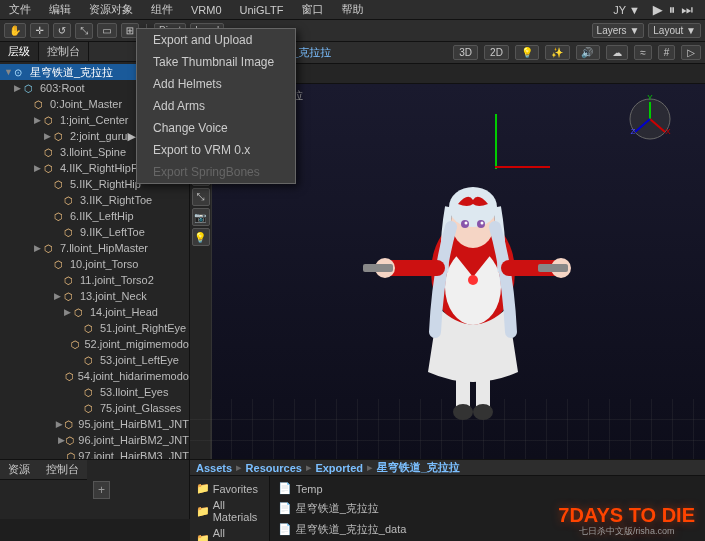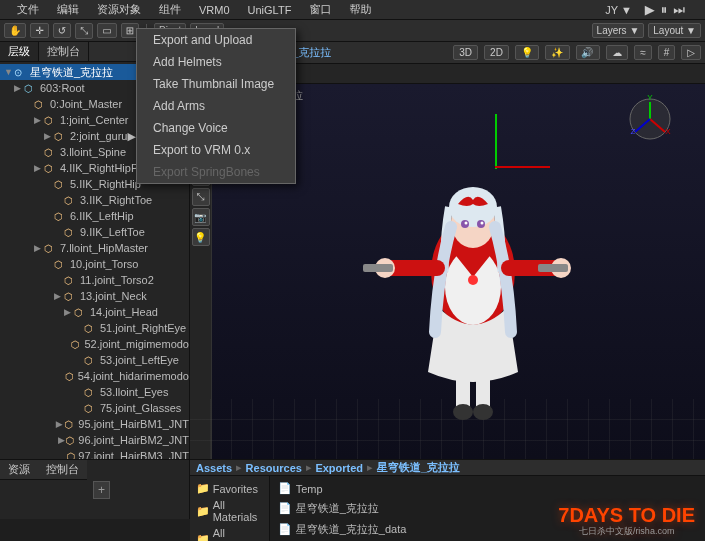--- a/index.html
+++ b/index.html
@@ -13,21 +13,21 @@
       overflow: hidden;
       position: relative;
     }
 
     
     .menu-bar {
       background: #2d2d2d;
       height: 20px;
       display: flex;
       align-items: center;
-      padding: 0 12px;
+      padding: 0 4px;
       border-bottom: 1px solid #111;
       gap: 8px;
     }
     .menu-item {
       color: #ccc;
       font-size: 11px;
       padding: 2px 5px;
       cursor: pointer;
       white-space: nowrap;
     }
@@ -646,22 +646,22 @@
         </svg>
       </div>
 
       <div style="position:absolute;top:4px;left:30px;font-size:11px;color:#aaa;">星穹铁道_克拉拉</div>
     </div>
   </div>
 </div>
 
 <div class="context-menu" id="context-menu">
   <div class="ctx-item">Export and Upload</div>
+  <div class="ctx-item">Take Thumbnail Image</div>
   <div class="ctx-item">Add Helmets</div>
-  <div class="ctx-item">Take Thumbnail Image</div>
   <div class="ctx-item">Add Arms</div>
   <div class="ctx-item">Change Voice</div>
   <div class="ctx-item">Export to VRM 0.x</div>
   <div class="ctx-item disabled">Export SpringBones</div>
 </div>
 
 <div class="bottom-area">
 
   <div class="bottom-left">
     <div class="bottom-tabs">

